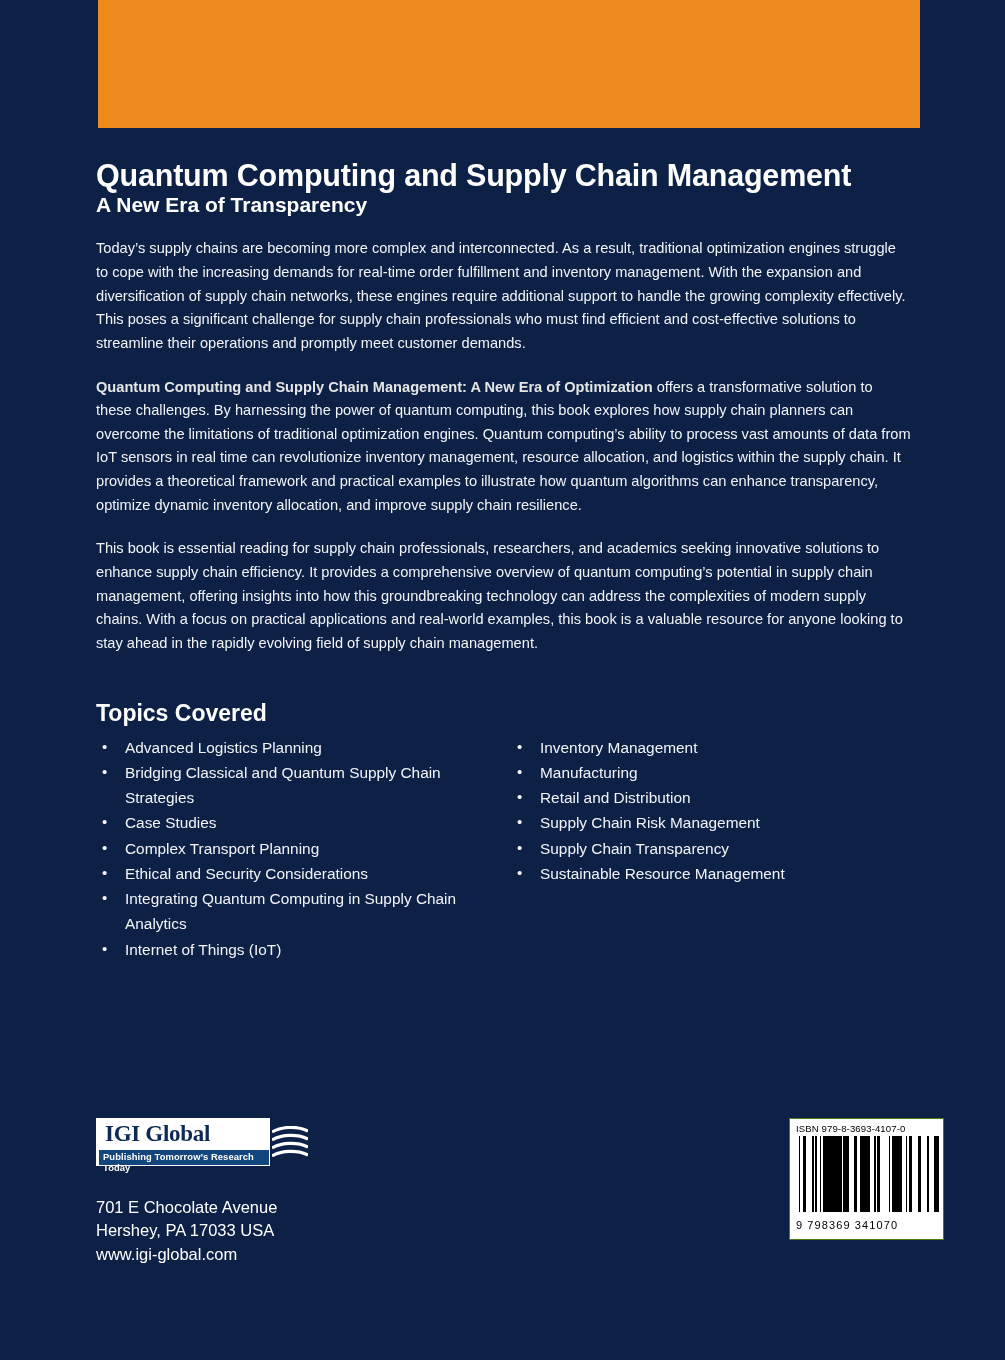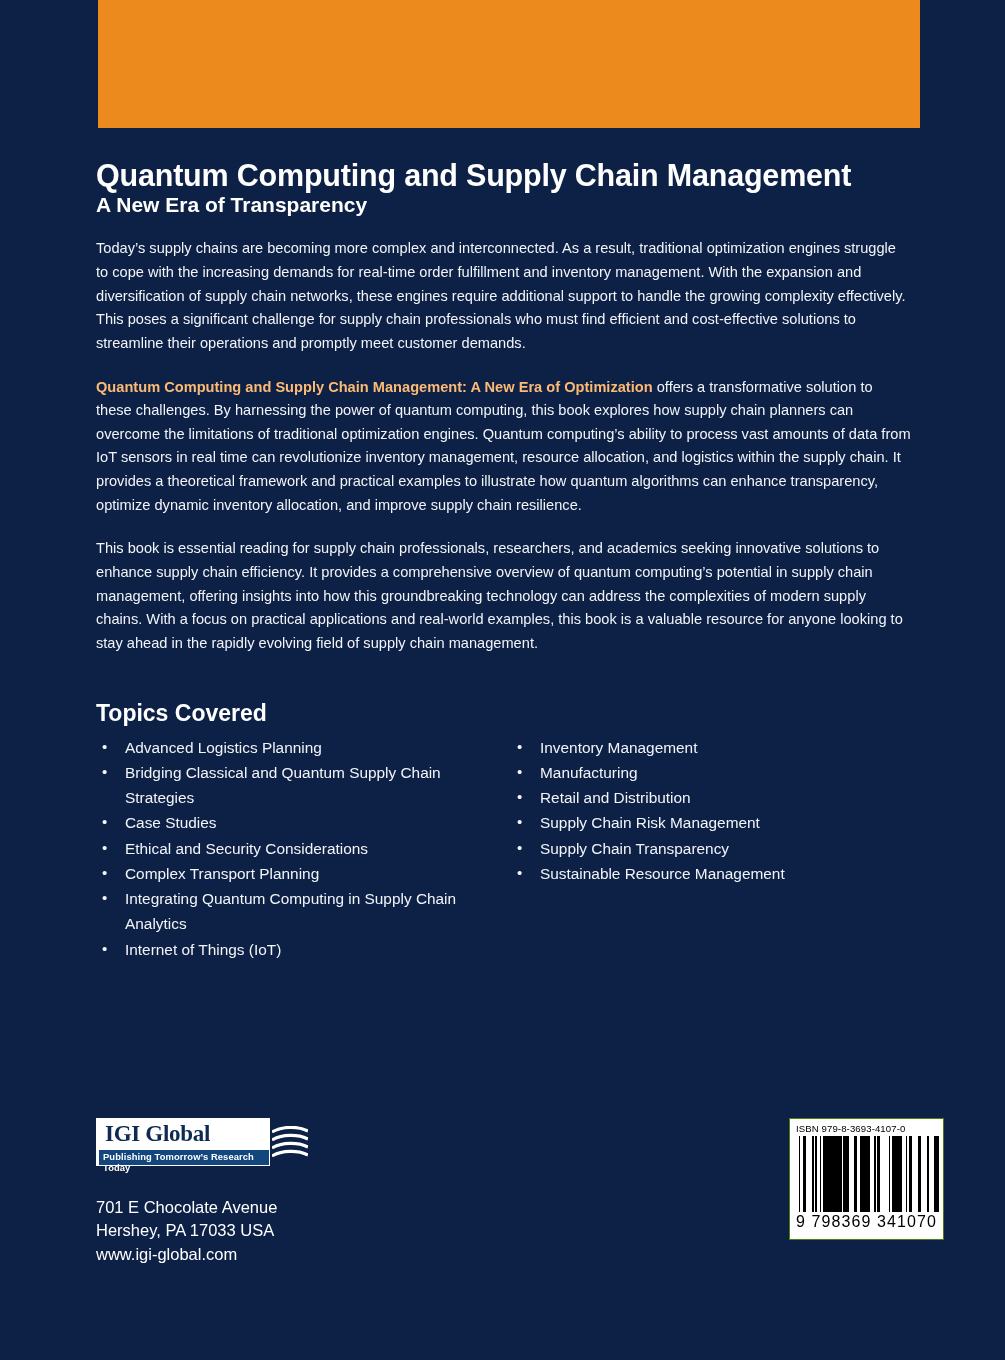--- a/index.html
+++ b/index.html
@@ -53,21 +53,21 @@
   .para {
     font-size: 14.6px;
     line-height: 1.62;
     margin: 0 0 20px 0;
     color: #f2f4f8;
     width: 816px;
     letter-spacing: 0.01px;
   }
   .para b {
     font-weight: bold;
-    color: #fdba74;
+    color: #e5e5e5;
   }
   .topics-heading {
     font-size: 23px;
     font-weight: bold;
     margin: 44px 0 8px 0;
     color: #ffffff;
   }
   .topics-cols {
     display: flex;
     gap: 0px;
@@ -184,24 +184,24 @@
     align-items: flex-end;
     gap: 0;
   }
   .bars span {
     display: block;
     background: #000;
     height: 100%;
   }
   .barcode-digits {
     font-family: "Liberation Sans", sans-serif;
-    font-size: 16px;
+    font-size: 11px;
     color: #000;
     letter-spacing: 1.1px;
-    margin-top: 1px;
+    margin-top: 7px;
     white-space: nowrap;
   }
 </style>
 </head>
 <body>
 
 <div class="page">
 
   <div class="orange-band"></div>
 
@@ -216,22 +216,22 @@
     <p class="para">This book is essential reading for supply chain professionals, researchers, and academics seeking innovative solutions to enhance supply chain efficiency. It provides a comprehensive overview of quantum computing’s potential in supply chain management, offering insights into how this groundbreaking technology can address the complexities of modern supply chains. With a focus on practical applications and real-world examples, this book is a valuable resource for anyone looking to stay ahead in the rapidly evolving field of supply chain management.</p>
 
     <h3 class="topics-heading">Topics Covered</h3>
 
     <div class="topics-cols">
       <div class="topics-col">
         <ul class="topics">
           <li>Advanced Logistics Planning</li>
           <li>Bridging Classical and Quantum Supply Chain Strategies</li>
           <li>Case Studies</li>
+          <li>Complex Transport Planning</li>
           <li>Ethical and Security Considerations</li>
-          <li>Complex Transport Planning</li>
           <li>Integrating Quantum Computing in Supply Chain Analytics</li>
           <li>Internet of Things (IoT)</li>
         </ul>
       </div>
       <div class="topics-col">
         <ul class="topics">
           <li>Inventory Management</li>
           <li>Manufacturing</li>
           <li>Retail and Distribution</li>
           <li>Supply Chain Risk Management</li>

